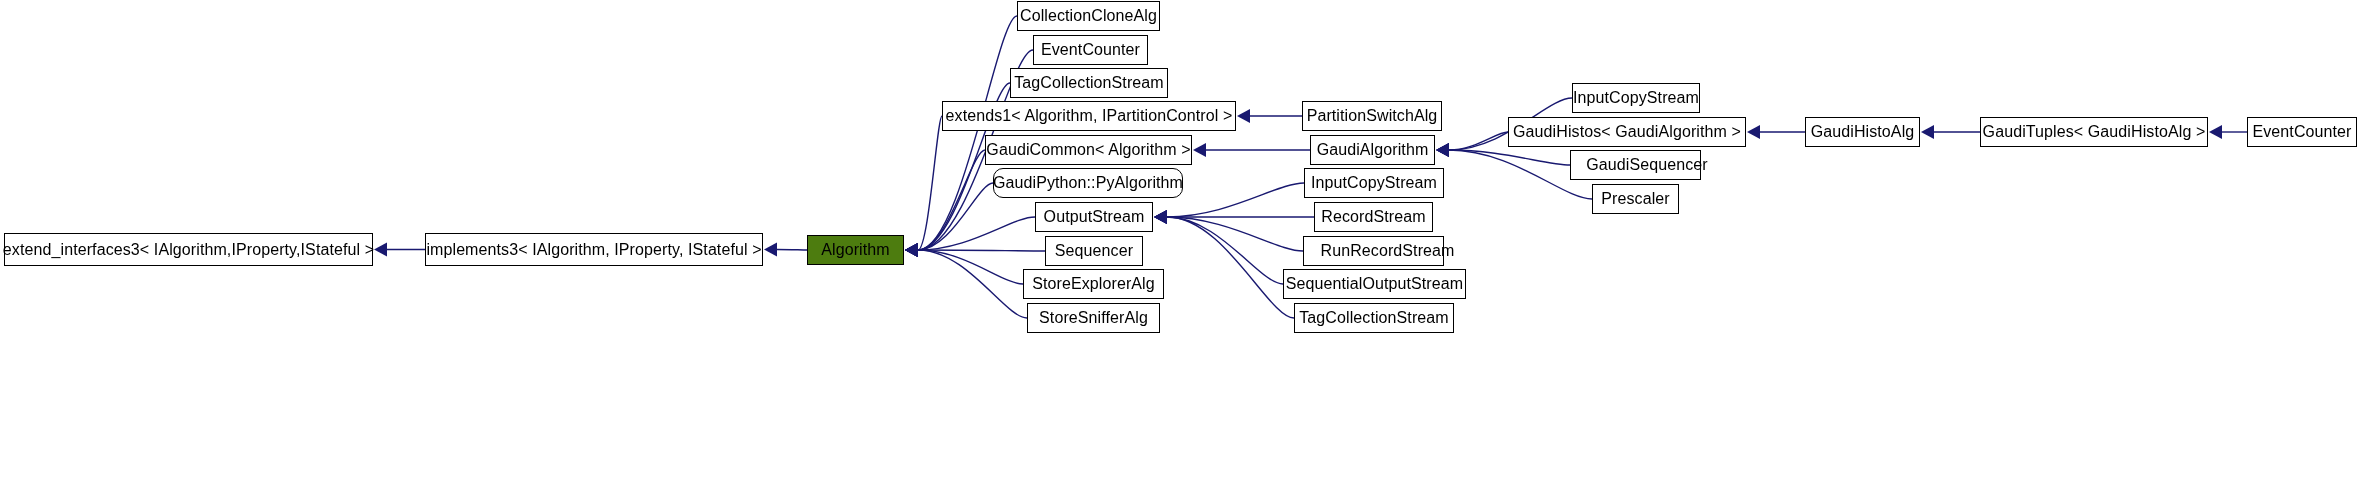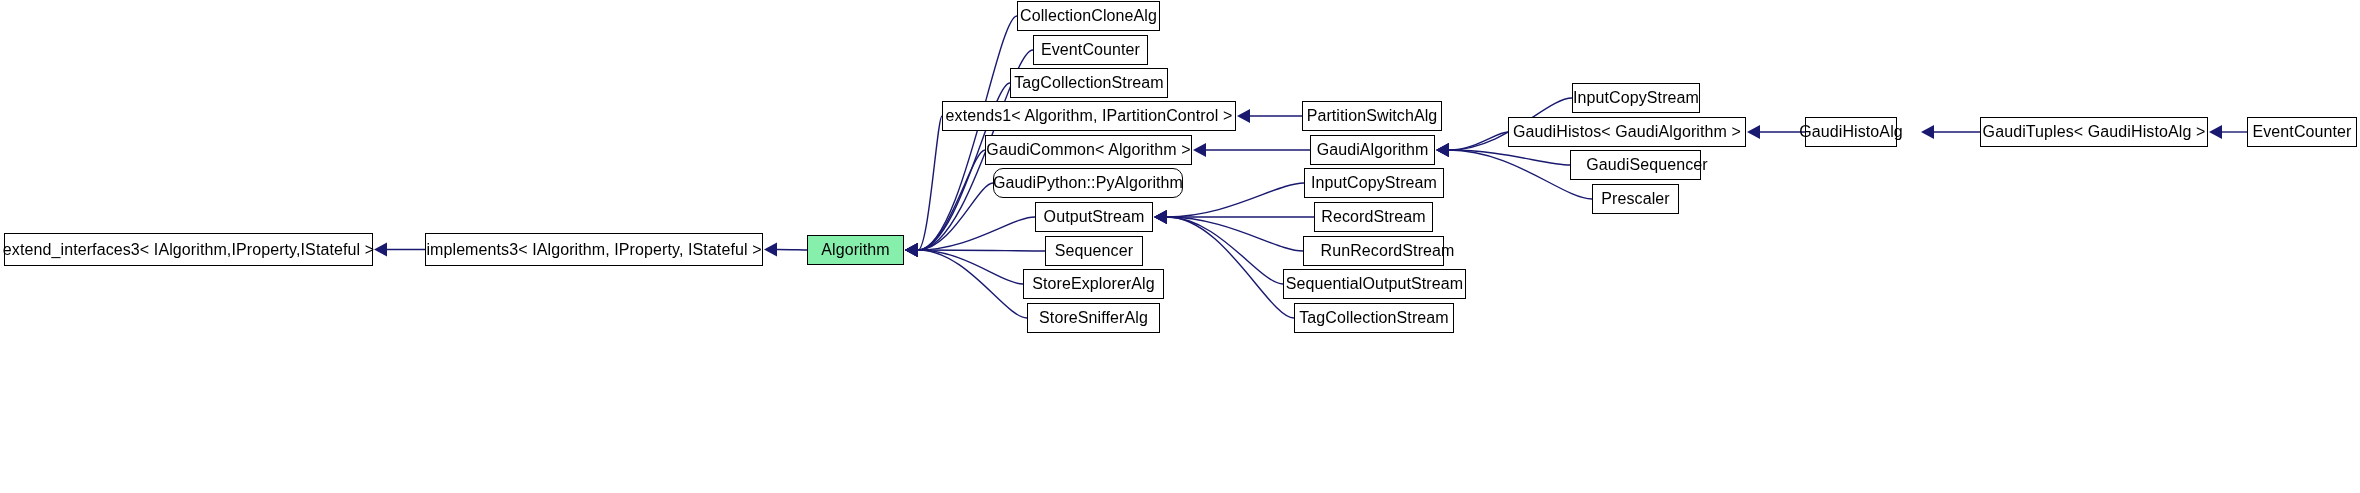--- a/index.html
+++ b/index.html
@@ -35,21 +35,21 @@
     font-size: 16px;
     line-height: 1;
     display: flex;
     align-items: center;
     justify-content: center;
     white-space: nowrap;
     letter-spacing: 0.1px;
     z-index: 2;
   }
   .node.highlight {
-    background: #86efac;
+    background: #4d7c0f;
   }
   .node-label {
     display: block;
     padding: 0 7px;
   }
 </style>
 </head>
 <body>
 
 <div id="diagram">
@@ -173,21 +173,21 @@
       </div>
       <div class="node" style="left: 1508px; top: 117px; width: 238px; height: 30px;">
         <span class="node-label">GaudiHistos&lt; GaudiAlgorithm &gt;</span>
       </div>
       <div class="node" style="left: 1570px; top: 150px; width: 131px; height: 30px; padding-left: 23px;">
         <span class="node-label">GaudiSequencer</span>
       </div>
       <div class="node" style="left: 1592px; top: 184px; width: 87px; height: 30px;">
         <span class="node-label">Prescaler</span>
       </div>
-      <div class="node" style="left: 1805px; top: 117px; width: 92px; height: 30px;">
+      <div class="node" style="left: 1805px; top: 117px; width: 115px; height: 30px;">
         <span class="node-label">GaudiHistoAlg</span>
       </div>
       <div class="node" style="left: 1980px; top: 117px; width: 228px; height: 30px;">
         <span class="node-label">GaudiTuples&lt; GaudiHistoAlg &gt;</span>
       </div>
       <div class="node" style="left: 2247px; top: 117px; width: 110px; height: 30px;">
         <span class="node-label">EventCounter</span>
       </div>
     </div>
 </div>

